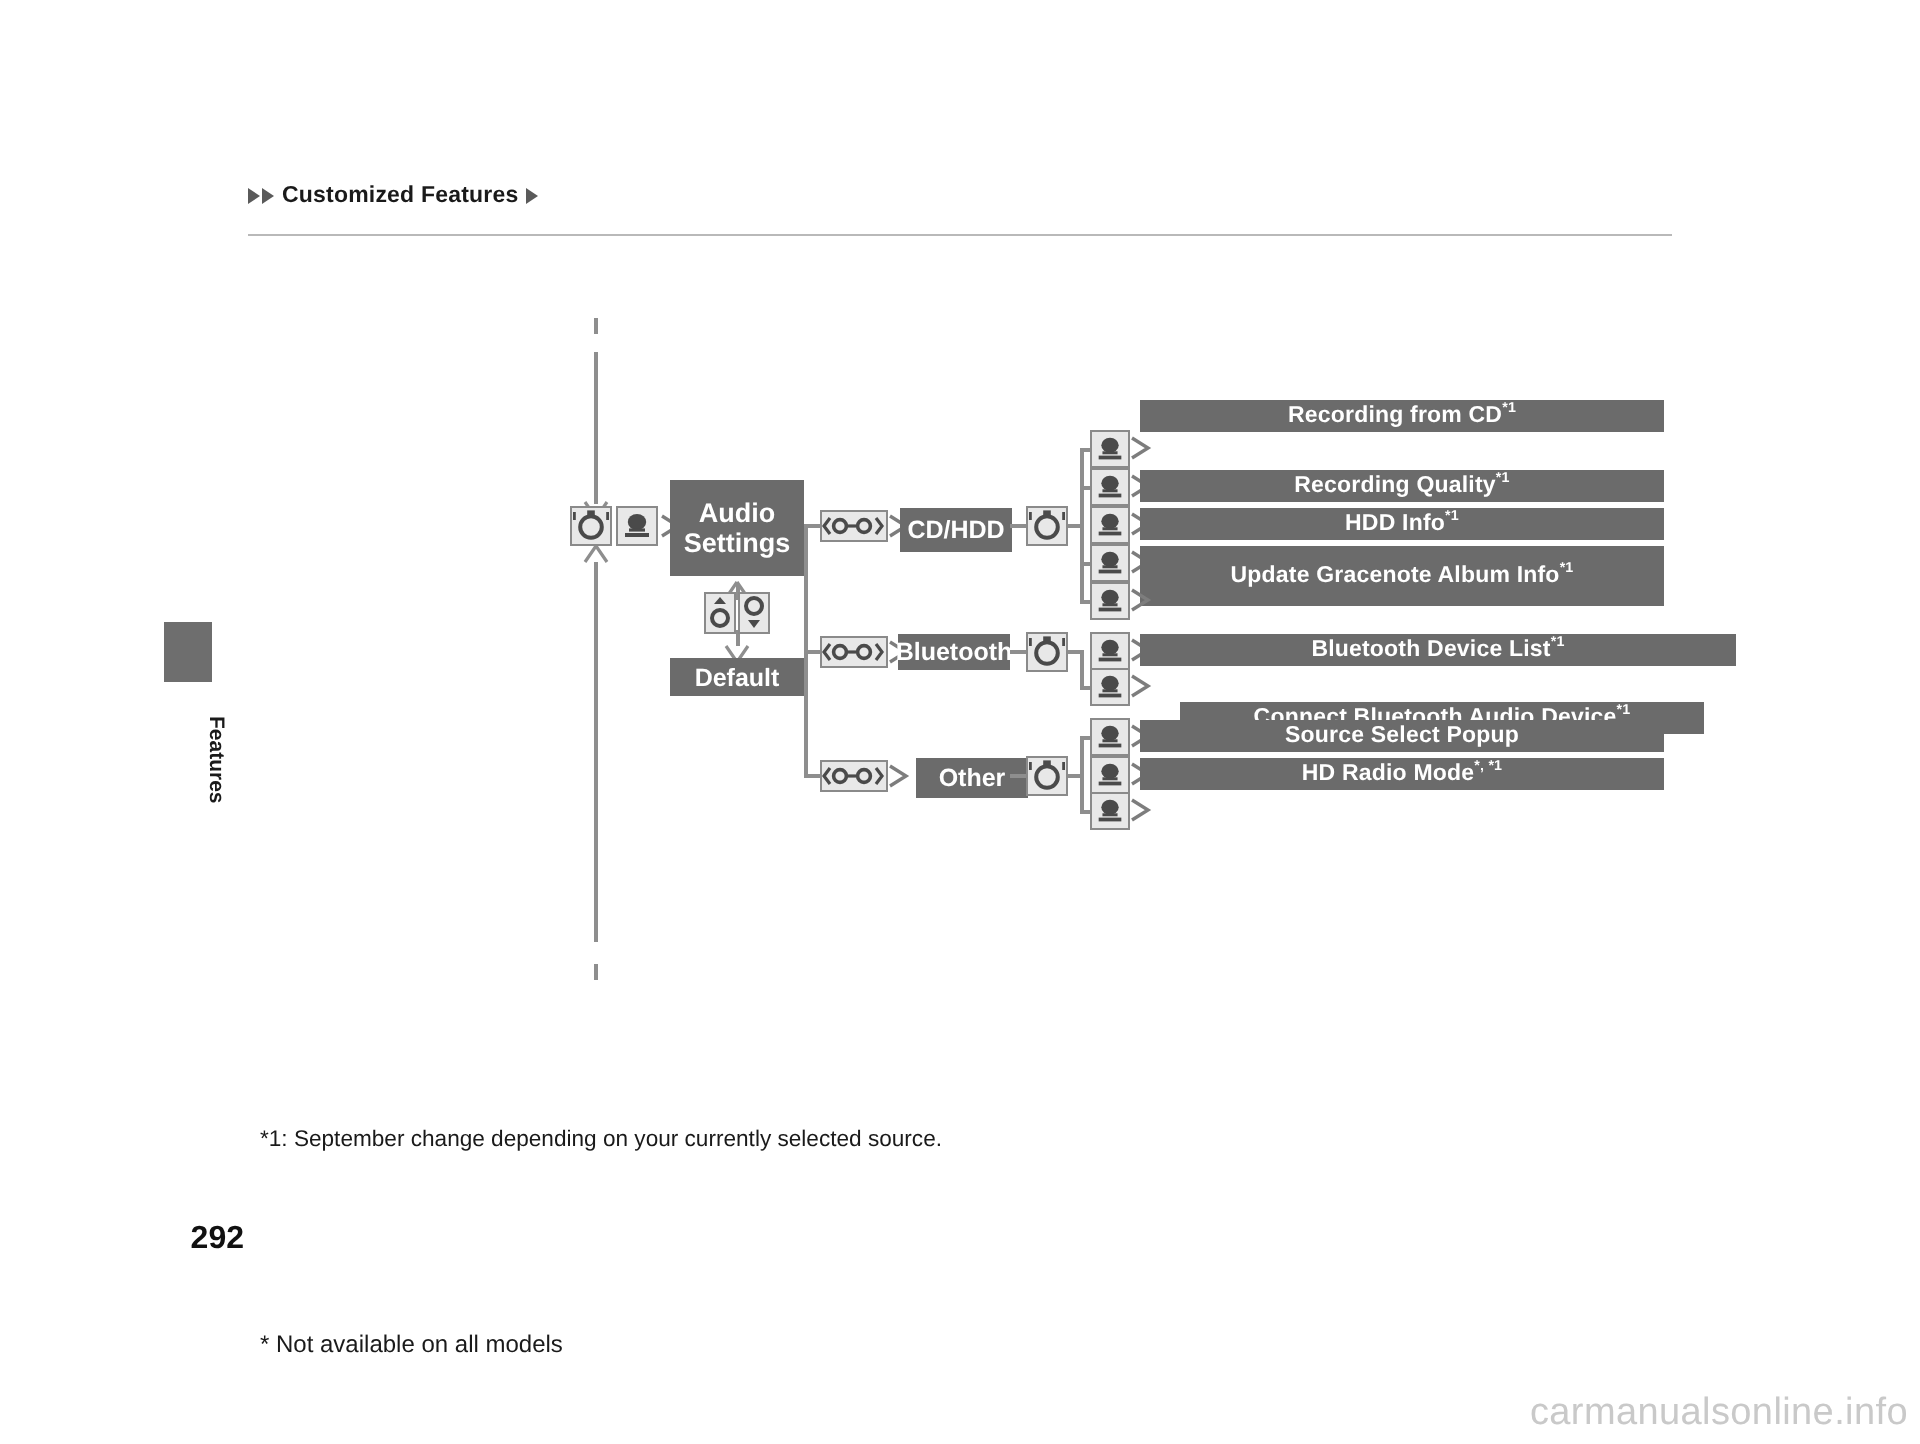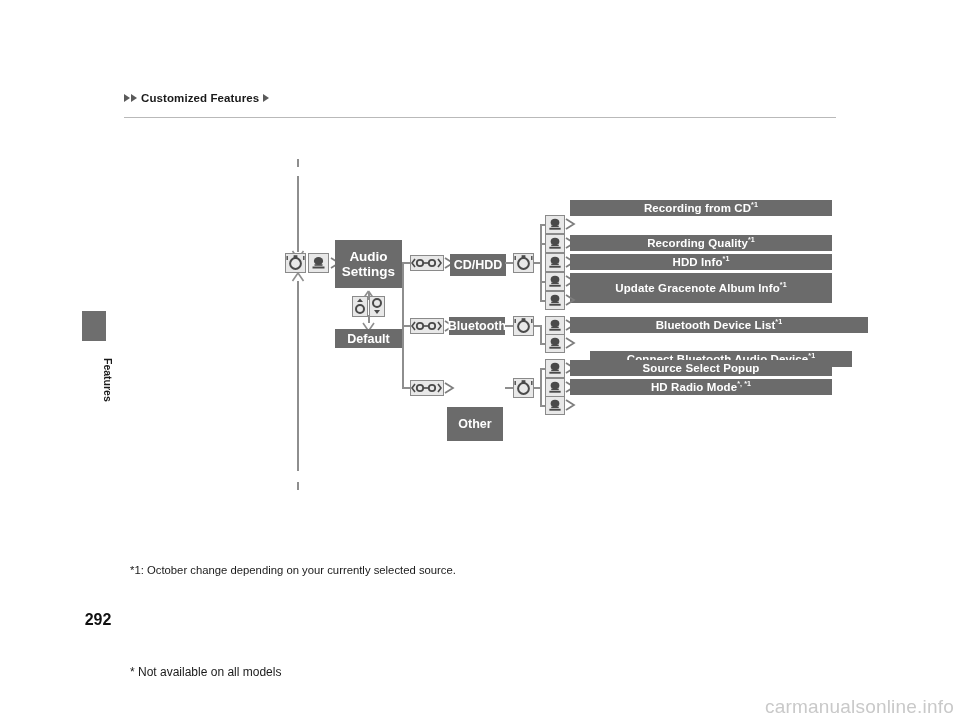--- a/index.html
+++ b/index.html
@@ -18,21 +18,21 @@
   .hdr-rule{position:absolute;left:124px;top:117px;width:712px;height:1px;background:#b9b9b9;}
   
   .side-tab{position:absolute;left:82px;top:311px;width:24px;height:30px;background:#6e6e6e;}
   .side-label{position:absolute;left:74px;top:345px;width:40px;height:70px;
     font-size:10.5px;font-weight:bold;color:#1a1a1a;
     writing-mode:vertical-rl;text-orientation:mixed;
     display:flex;align-items:flex-start;justify-content:center;}
   
   .fn1{position:absolute;left:130px;top:564px;font-size:11.3px;color:#1a1a1a;}
   .fn2{position:absolute;left:130px;top:629px;font-size:12px;color:#1a1a1a;margin-top:36px;}
-  .pageno{position:absolute;left:74px;top:611px;width:48px;text-align:center;
+  .pageno{position:absolute;left:74px;top:611px;width:48px;text-align:right;
     font-size:16px;font-weight:bold;color:#111;}
   
   .watermark{position:absolute;right:6px;bottom:4px;font-size:19px;color:#c9c9c9;
     font-family:"Liberation Sans", sans-serif;letter-spacing:.2px;}
   
   .diagram{position:absolute;left:0;top:0;width:960px;height:722px;}
   .node{
     position:absolute;background:#6b6b6b;color:#ffffff;
     font-weight:bold;display:flex;align-items:center;justify-content:center;
     box-sizing:border-box;line-height:1.12;
@@ -286,21 +286,21 @@
       <path d="M4 3 L1 7 L4 11" stroke="#4a4a4a" stroke-width="1.6" fill="none"></path>
       <circle cx="9" cy="7" r="3.2" fill="none" stroke="#4a4a4a" stroke-width="1.8"></circle>
       <path d="M12.5 7 L17 7" stroke="#4a4a4a" stroke-width="1.6"></path>
       <circle cx="21" cy="7" r="3.2" fill="none" stroke="#4a4a4a" stroke-width="1.8"></circle>
       <path d="M27 3 L30 7 L27 11" stroke="#4a4a4a" stroke-width="1.6" fill="none"></path>
     </svg>
   </div>
   <svg style="position:absolute;left:444px;top:382px;" width="14" height="12">
       <path d="M1 1 L9 6 L1 11" stroke="#7d7d7d" stroke-width="1.7" fill="none"></path>
     </svg>
-  <div class="node small" style="left:447px;top:379px;width:56px;height:34px;margin-top:28px;">
+  <div class="node small" style="left:458px;top:379px;width:56px;height:20px;">
     <span>Other</span>
   </div>
   <div class="line" style="left:505px;top:387px;width:8px;height:1.6px;"></div>
   <div class="icbox" style="left:513px;top:378px;width:21px;height:20px;">
     <svg width="19" height="18" viewBox="0 0 19 18">
       <circle cx="9.5" cy="9.5" r="5.4" fill="none" stroke="#4a4a4a" stroke-width="2"></circle>
       <rect x="7.6" y="1.2" width="3.8" height="3.4" fill="#4a4a4a"></rect>
       <path d="M1.2 2 L1.2 6 M17.8 2 L17.8 6" stroke="#4a4a4a" stroke-width="1.4"></path>
     </svg>
   </div>
@@ -343,17 +343,17 @@
         <path d="M3.5 13.5 L15.5 13.5" stroke="#4a4a4a" stroke-width="2"></path>
         <path d="M5.5 11 L13.5 11" stroke="#4a4a4a" stroke-width="1.6"></path>
       </svg>
   </div>
   <svg style="position:absolute;left:565px;top:399px;" width="14" height="12">
       <path d="M1 1 L9 6 L1 11" stroke="#7d7d7d" stroke-width="1.7" fill="none"></path>
     </svg>
 
 </div>
 
-<div class="fn1">*1: October change depending on your currently selected source.</div>
+<div class="fn1">*1: September change depending on your currently selected source.</div>
 <div class="pageno">292</div>
 <div class="fn2">* Not available on all models</div>
 
 <div class="watermark">carmanualsonline.info</div>
 
 </body></html>

